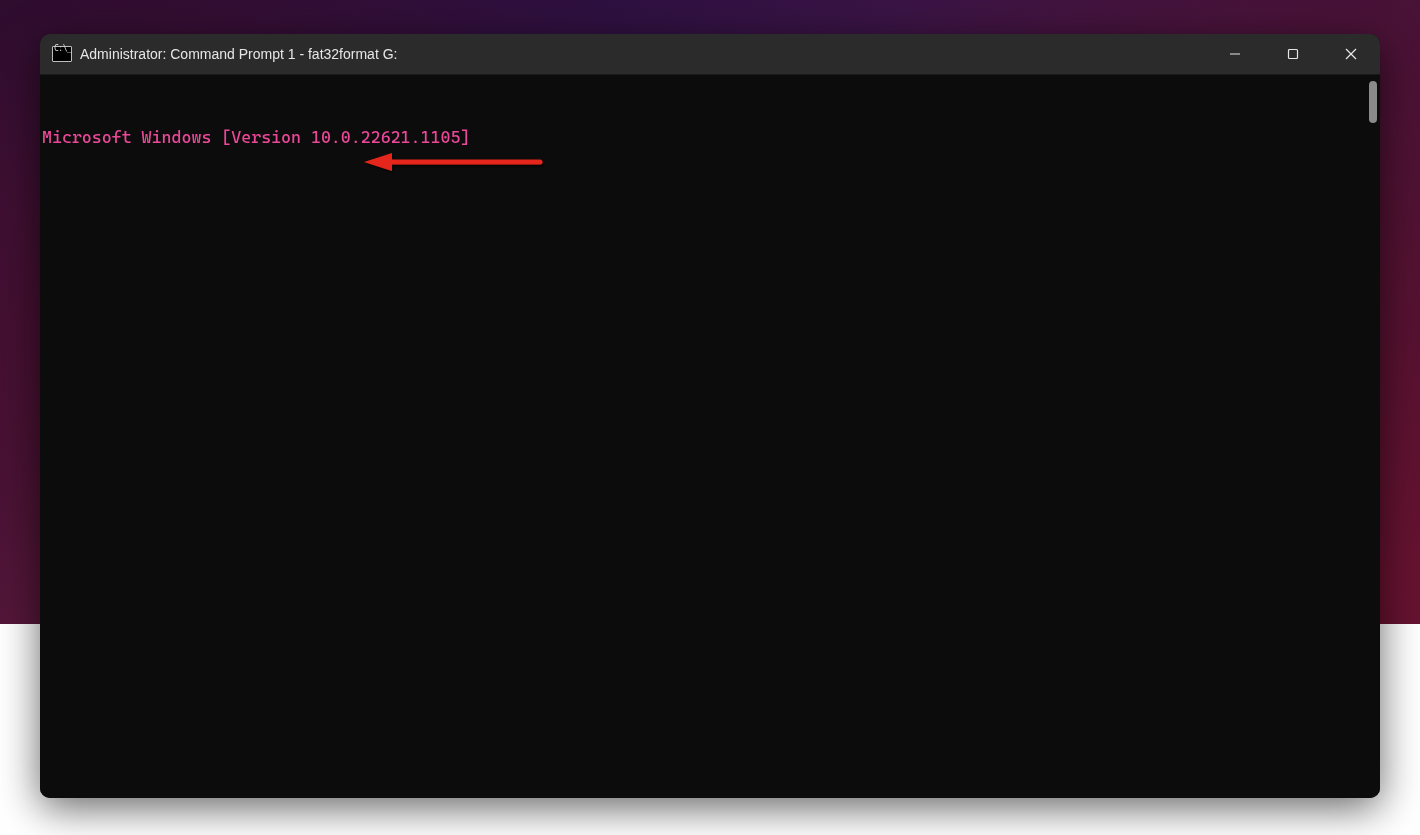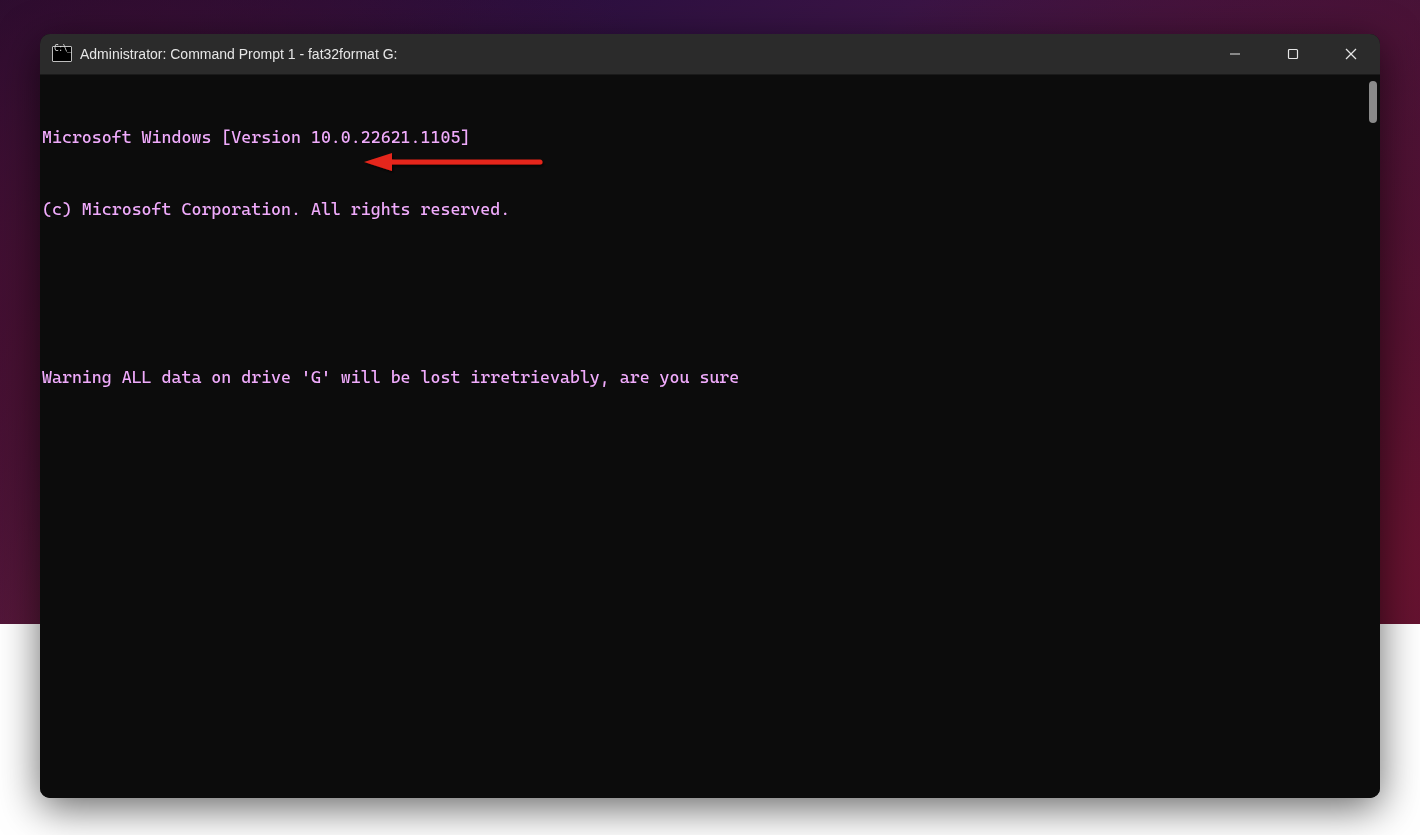--- a/index.html
+++ b/index.html
@@ -80,21 +80,21 @@
     display: flex;
     align-items: center;
     justify-content: center;
     color: #e6e6e6;
   }
   .win-btn svg { width: 12px; height: 12px; }
   .terminal-body {
     position: relative;
     flex: 1;
     background: #0c0c0c;
-    color: #f0abfc;
+    color: #ec4899;
     font-family: "Cascadia Mono", Consolas, "Courier New", monospace;
     font-size: 17px;
     line-height: 24px;
     padding: 2px 0 0 2px;
     white-space: pre;
   }
   .terminal-body .line { display: block; }
   .cursor-block {
     display: inline-block;
     width: 9px;
@@ -150,24 +150,22 @@
           <svg viewBox="0 0 12 12">
             <line x1="1" y1="1" x2="11" y2="11" stroke="currentColor" stroke-width="1.2"></line>
             <line x1="11" y1="1" x2="1" y2="11" stroke="currentColor" stroke-width="1.2"></line>
           </svg>
         </div>
       </div>
     </div>
 
     <div class="terminal-body">
       <span class="line">Microsoft Windows [Version 10.0.22621.1105]</span>
-      <span class="line">(c) Microsoft Corporation. All rights reserved.</span>
       <span class="line"></span>
       <span class="line"></span>
-      <span class="line">Warning ALL data on drive 'G' will be lost irretrievably, are you sure</span>
 
       <div class="scrollbar-track">
         <div class="scrollbar-thumb"></div>
       </div>
     </div>
 
   </div>
 
   <div class="annotation-arrow" style="left:362px; top:150px;">
     <svg width="185" height="26" viewBox="0 0 185 26">

